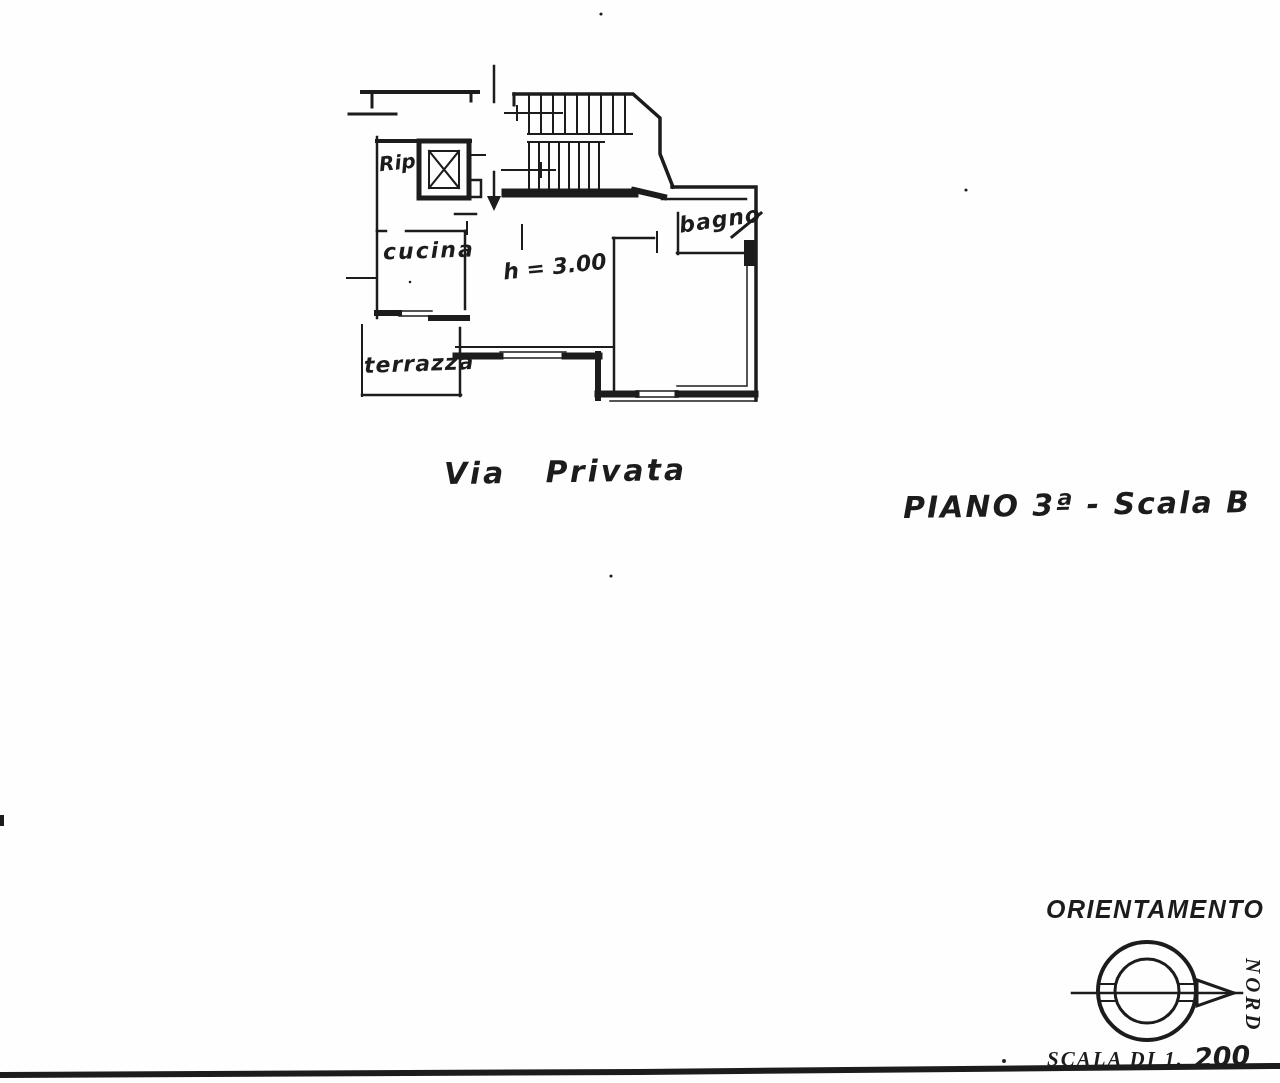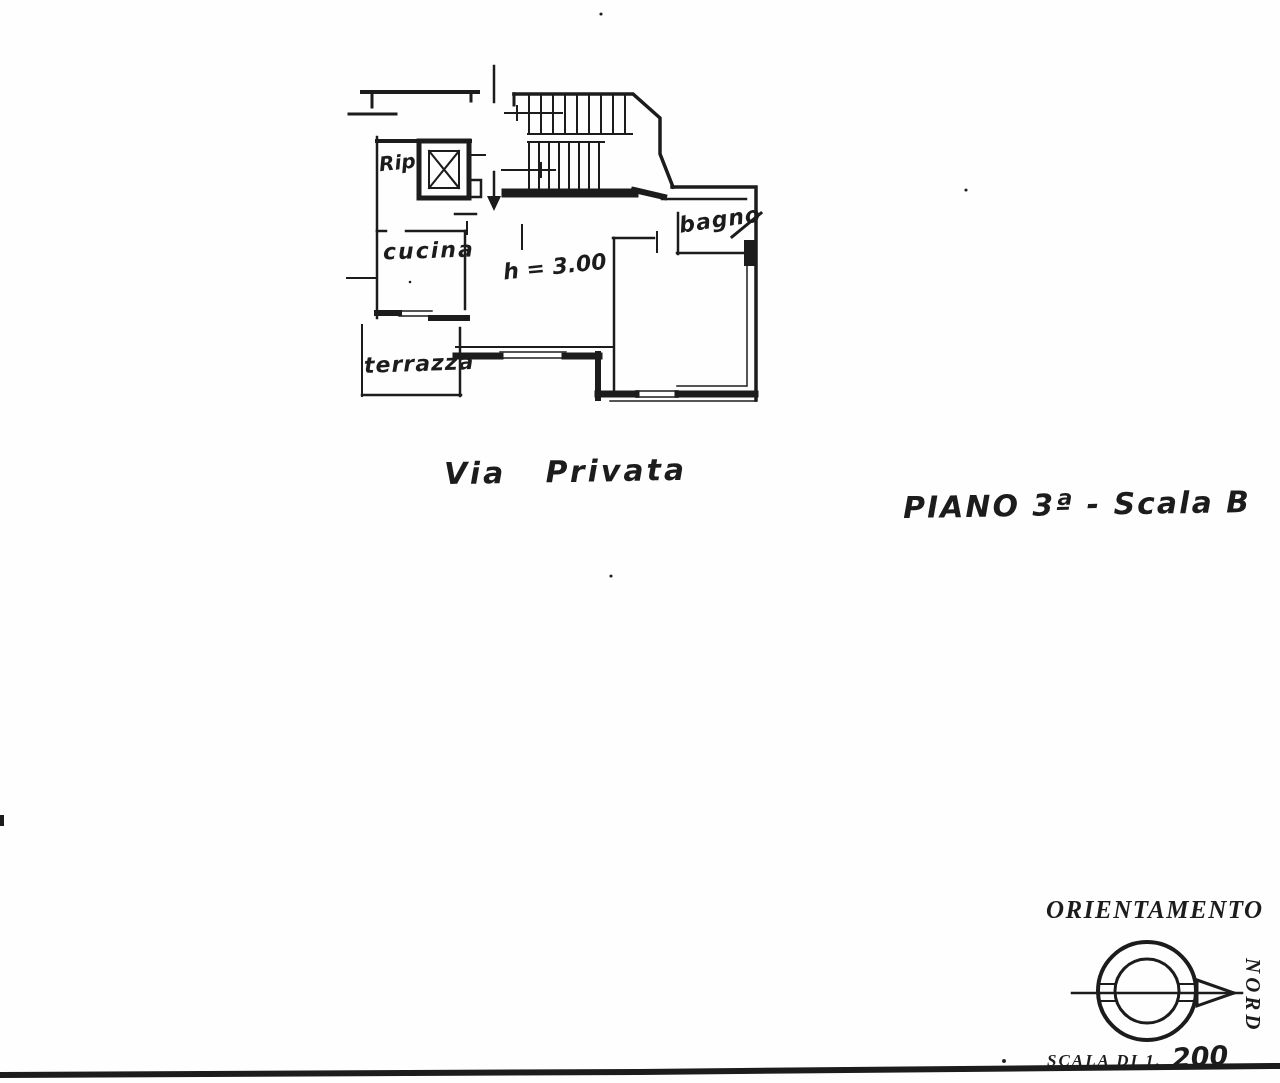--- a/index.html
+++ b/index.html
@@ -27,40 +27,40 @@
   .lbl-rip{left:379px;top:152px;font-size:20px;transform:rotate(-6deg);}
   .lbl-cucina{left:383px;top:240px;font-size:22px;letter-spacing:2px;transform:rotate(-2deg);}
   .lbl-terrazza{left:364px;top:353px;font-size:22px;letter-spacing:1px;transform:rotate(-2deg);}
   .lbl-bagno{left:679px;top:209px;font-size:22px;letter-spacing:1px;transform:rotate(-8deg);}
   .lbl-height{left:503px;top:256px;font-size:22px;transform:rotate(-6deg);}
   .lbl-via{left:444px;top:457px;font-size:30px;letter-spacing:3px;word-spacing:26px;transform:rotate(-1deg);}
   .lbl-piano{left:903px;top:490px;font-size:30px;letter-spacing:2px;transform:rotate(-1deg);}
   .orient-title{
     position:absolute;left:1046px;top:897px;
     color:var(--ink);
-    font-family:Liberation Serif, serif;
+    font-family:Liberation Sans, sans-serif;
     font-style:italic;font-weight:700;
     font-size:25px;letter-spacing:1.5px;white-space:nowrap;line-height:1;
   }
   .nord{
     position:absolute;left:1263px;top:958px;
     transform:rotate(90deg);transform-origin:top left;
     color:var(--ink);
     font-family:"Liberation Serif","DejaVu Serif",serif;
     font-style:italic;font-weight:700;
     font-size:21px;letter-spacing:4px;white-space:nowrap;line-height:1;
   }
   .scala-row{
     position:absolute;left:1047px;top:1043px;
     color:var(--ink);white-space:nowrap;line-height:1;
   }
   .scala-label{
     font-family:"Liberation Serif","DejaVu Serif",serif;
     font-style:italic;font-weight:700;
-    font-size:17px;letter-spacing:2px;
+    font-size:21px;letter-spacing:2px;
   }
   .scala-value{
     display:inline-block;
     font-family:"DejaVu Sans",sans-serif;
     font-style:italic;font-weight:600;
     font-size:27px;margin-left:10px;
     transform:rotate(-3deg);
   }
 </style>
 </head>

